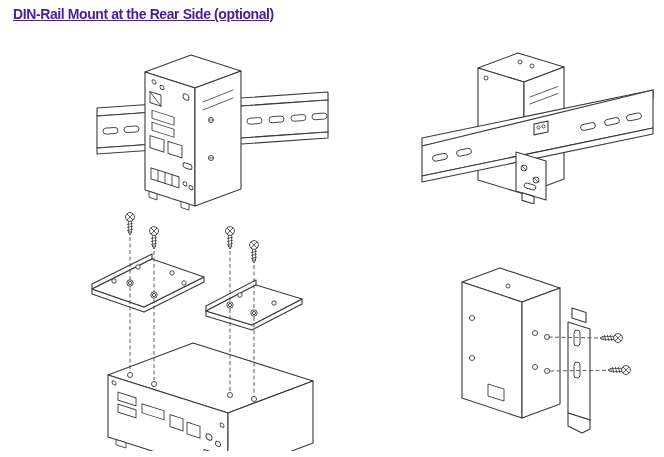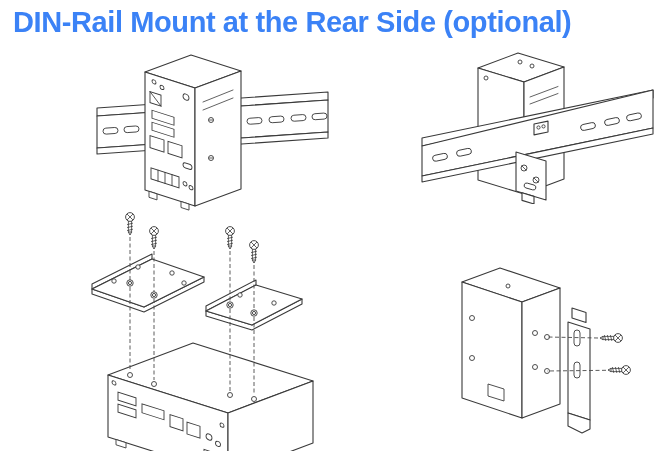--- a/index.html
+++ b/index.html
@@ -1,20 +1,20 @@
 <!DOCTYPE html>
 <html><head>
 <meta charset="utf-8">
 <style>
   * { margin:0; padding:0; box-sizing:border-box; }
   html,body { width:664px; height:457px; }
   body { background:#fff; font-family:"Liberation Sans", sans-serif; }
   .page { position:relative; width:664px; height:457px; background:#fff; overflow:hidden; }
-  .title { position:absolute; left:13px; top:6px; font-size:29px; font-weight:bold;
-           color:#3b82f6; letter-spacing:-0.4px; white-space:nowrap; }
+  .title { position:absolute; left:13px; top:6px; font-size:14px; font-weight:bold;
+           color:#4c1d95; letter-spacing:-0.4px; white-space:nowrap;text-decoration:underline; }
   .fig { position:absolute; }
   .fig1 { left:95px;  top:50px;  }
   .fig2 { left:420px; top:52px;  }
   .fig3 { left:78px;  top:203px; }
   .fig4 { left:448px; top:238px; }
   svg .o { fill:#fff; stroke:#3a3a3a; stroke-width:1.1; stroke-linejoin:round; }
   svg .h { fill:#fff; stroke:#3a3a3a; stroke-width:0.9; }
   svg .t { fill:none; stroke:#3a3a3a; stroke-width:0.8; stroke-linecap:round; }
   svg .d { fill:none; stroke:#4a4a4a; stroke-width:0.9; stroke-dasharray:4 2.5; }
 </style>

